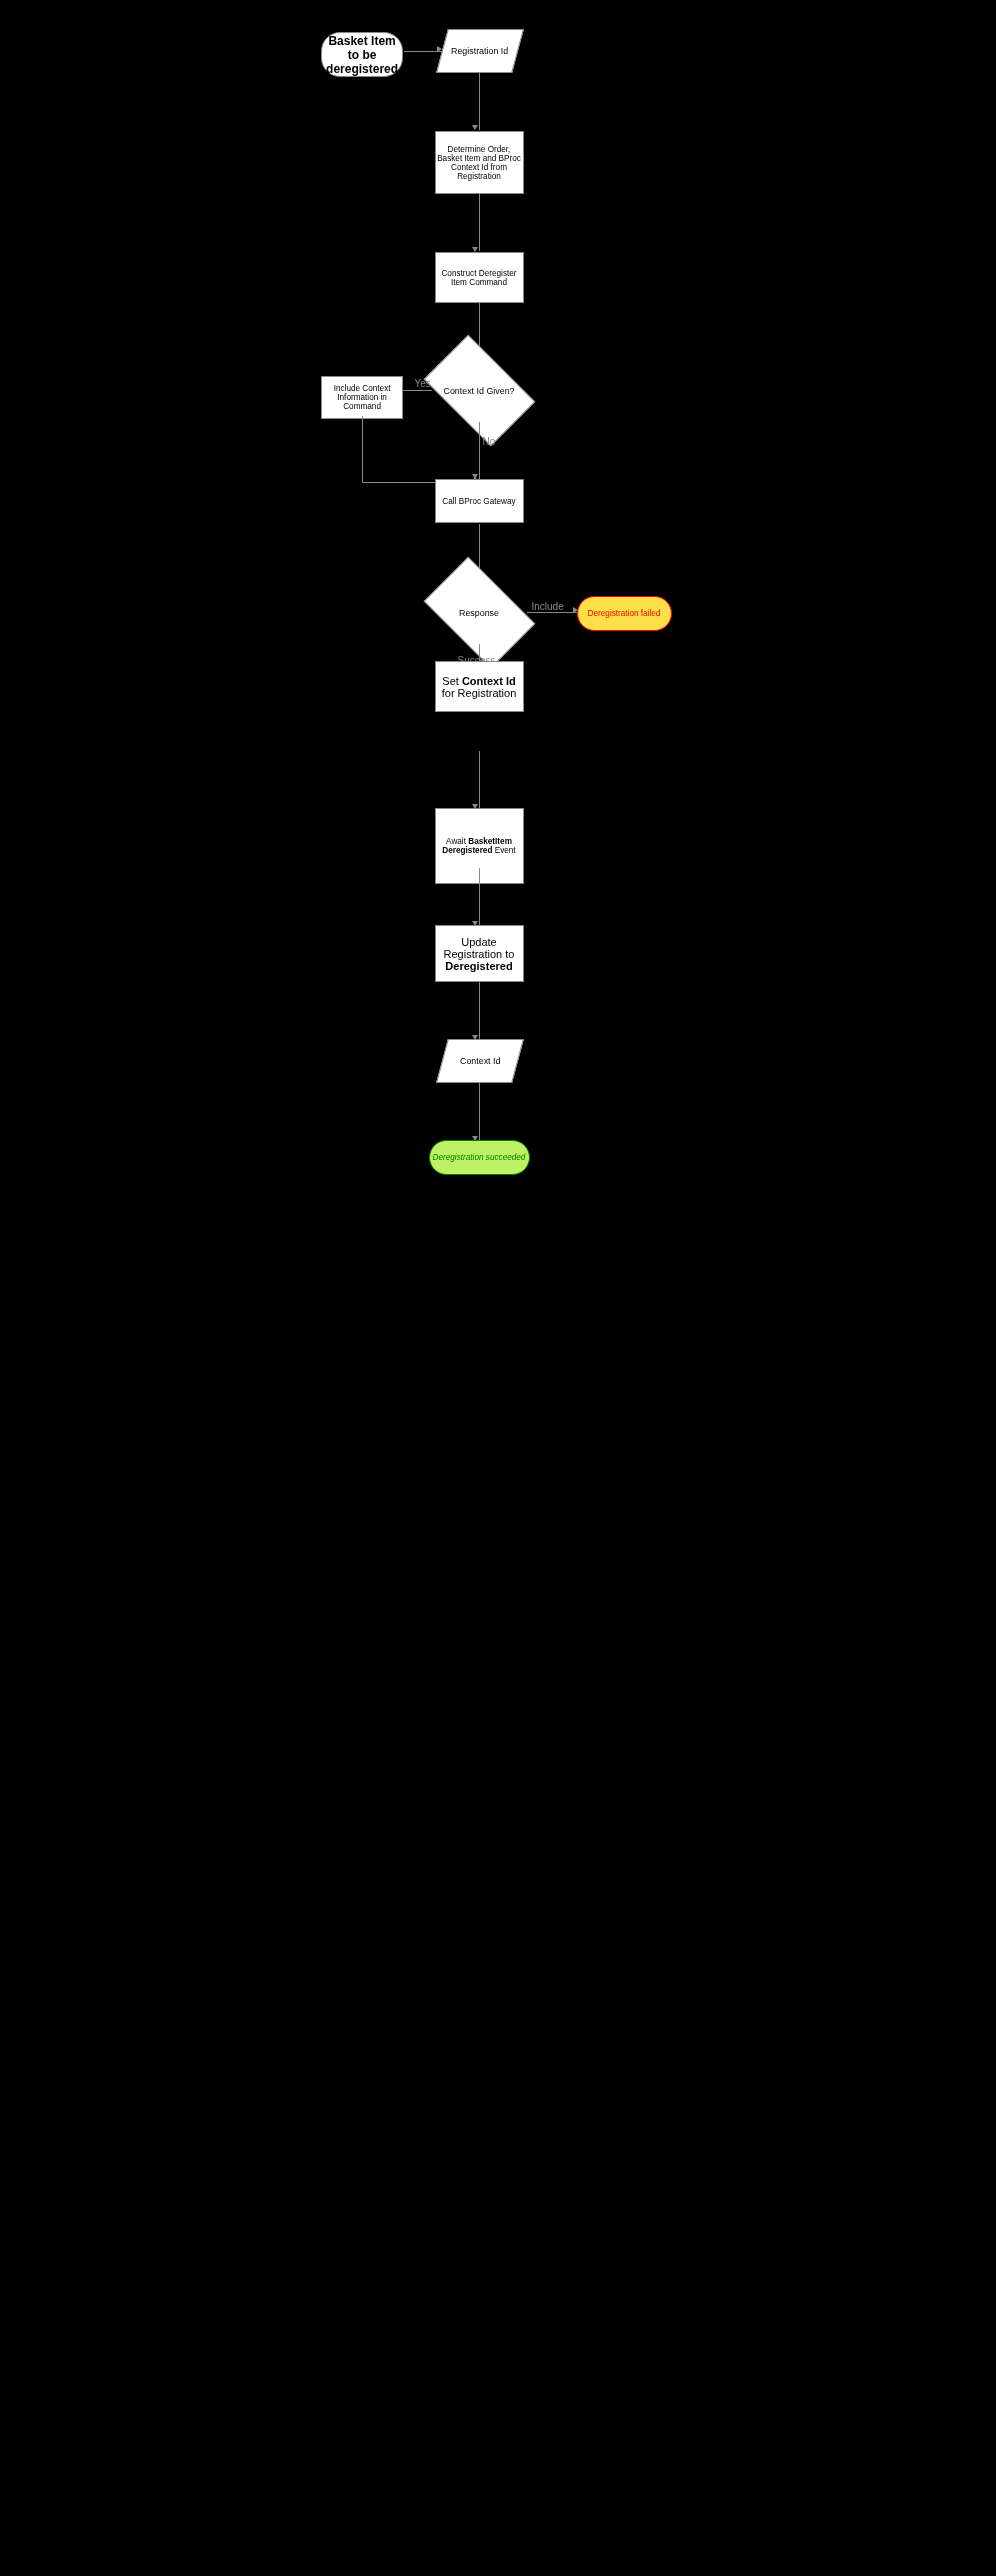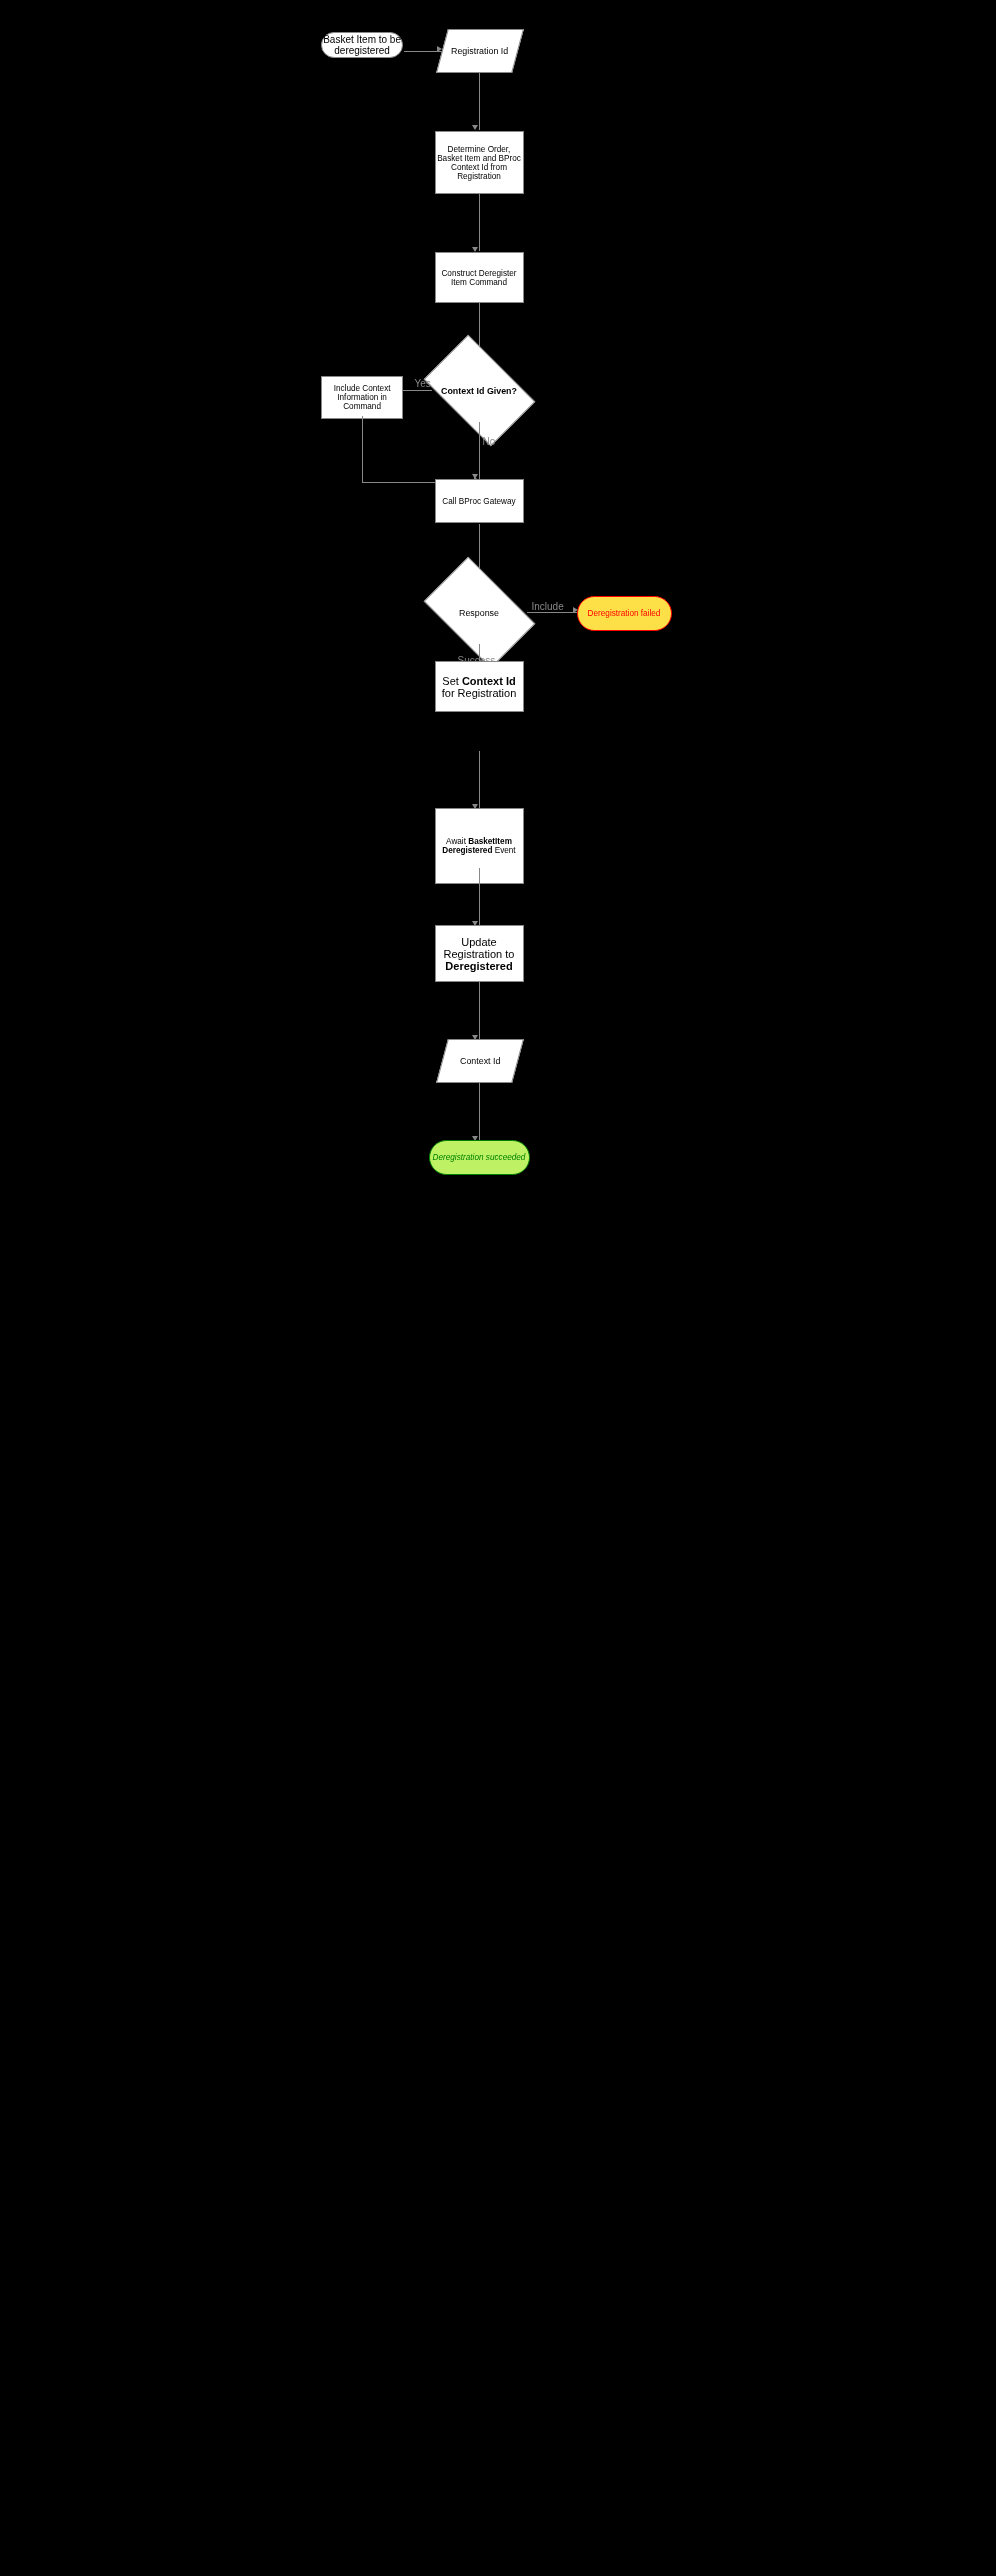--- a/index.html
+++ b/index.html
@@ -154,21 +154,21 @@
 
     b {
       font-weight: bold;
     }
   </style>
 </head>
 <body>
 
 <div class="diagram-container">
 
-  <div class="shape rounded-rect" style="left: 12.6px; top: 32px; width: 82px; height: 26px; font-size: 10px;">Basket Item to be deregistered</div>
+  <div class="shape rounded-rect" style="left: 12.6px; top: 32px; width: 82px; height: 45px; font-size: 12px; font-weight: bold;">Basket Item to be deregistered</div>
 
   <div class="shape parallelogram" style="left: 133px; top: 28.5px; width: 76px; height: 44px;">
     <span class="label">Registration Id</span>
   </div>
 
   <div class="arrow-line arrow-h" style="left: 95px; top: 51px; width: 38px;"></div>
   <div class="arrowhead-right" style="left: 128px; top: 49px;"></div>
 
   <div class="arrow-line arrow-v" style="left: 170px; top: 73px; height: 57px;"></div>
   <div class="arrowhead-down" style="left: 166px; top: 125px;"></div>
@@ -176,21 +176,21 @@
   <div class="shape rect" style="left: 126px; top: 131px; width: 89px; height: 63px; font-size: 8.2px;">Determine Order, Basket Item and BProc Context Id from Registration</div>
 
   <div class="arrow-line arrow-v" style="left: 170px; top: 194px; height: 57px;"></div>
   <div class="arrowhead-down" style="left: 166px; top: 247px;"></div>
 
   <div class="shape rect" style="left: 126px; top: 252px; width: 89px; height: 51px; font-size: 8.2px;">Construct Deregister Item Command</div>
 
   <div class="arrow-line arrow-v" style="left: 170px; top: 302px; height: 57px;"></div>
   <div class="arrowhead-down" style="left: 166px; top: 355px;"></div>
 
-  <div class="diamond" style="left: 123px; top: 359px; width: 95px; height: 63px; font-weight: bold;">
+  <div class="diamond" style="left: 123px; top: 359px; width: 95px; height: 63px;">
     <div class="diamond-inner"></div>
     <div class="diamond-label">Context Id Given?</div>
   </div>
 
   <div class="arrow-line arrow-h" style="left: 63px; top: 390px; width: 60px;"></div>
   <div class="arrowhead-left" style="left: 58px; top: 388px;"></div>
   <div class="connector-label" style="left: 106px; top: 378px;">Yes</div>
 
   <div class="shape rect" style="left: 12.6px; top: 376px; width: 82px; height: 43px; font-size: 8.2px;">Include Context Information in Command</div>
 

